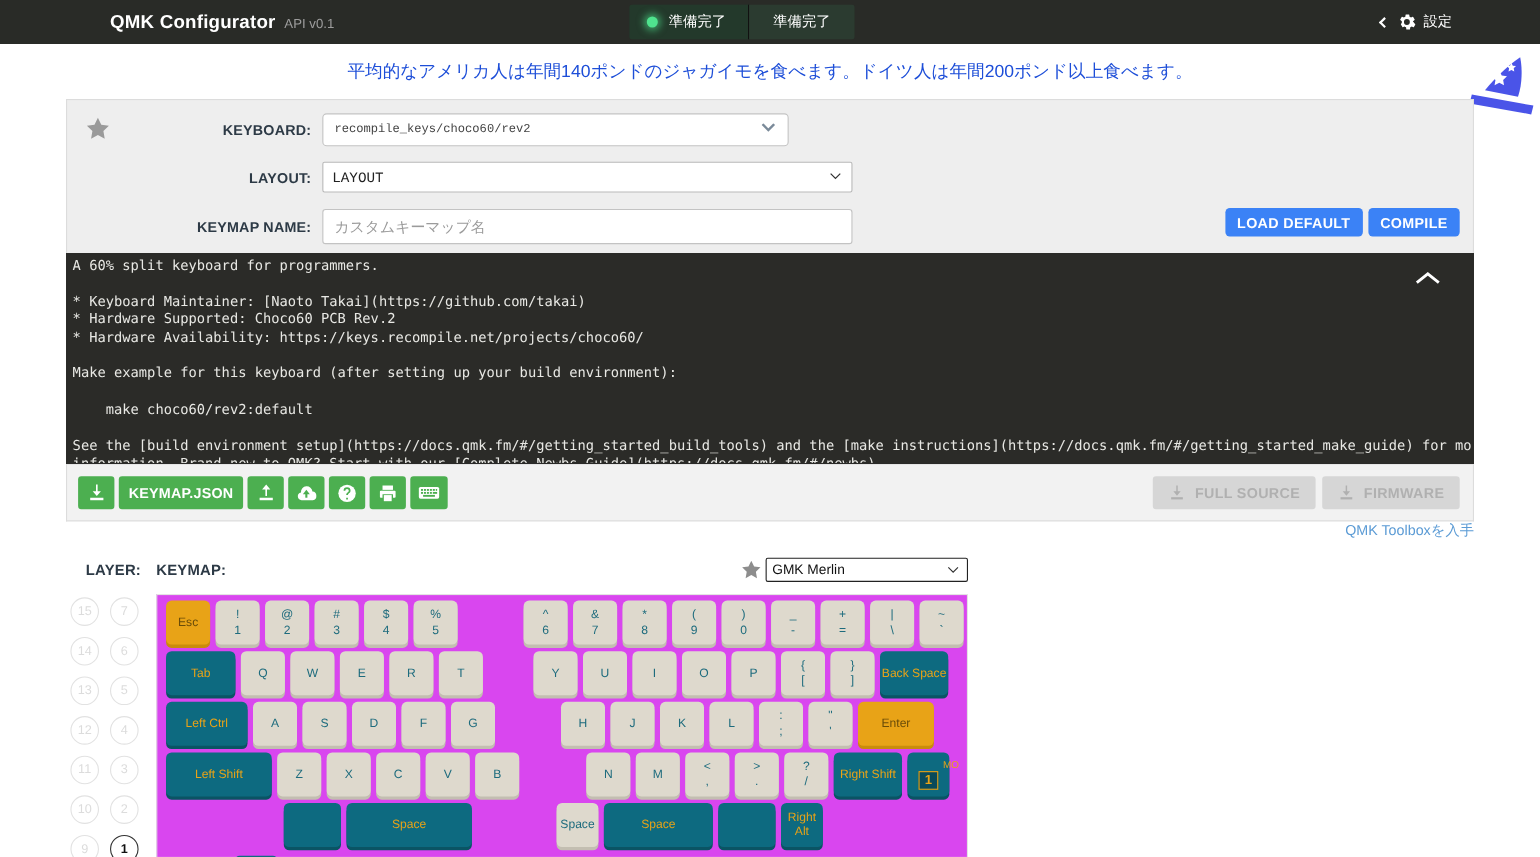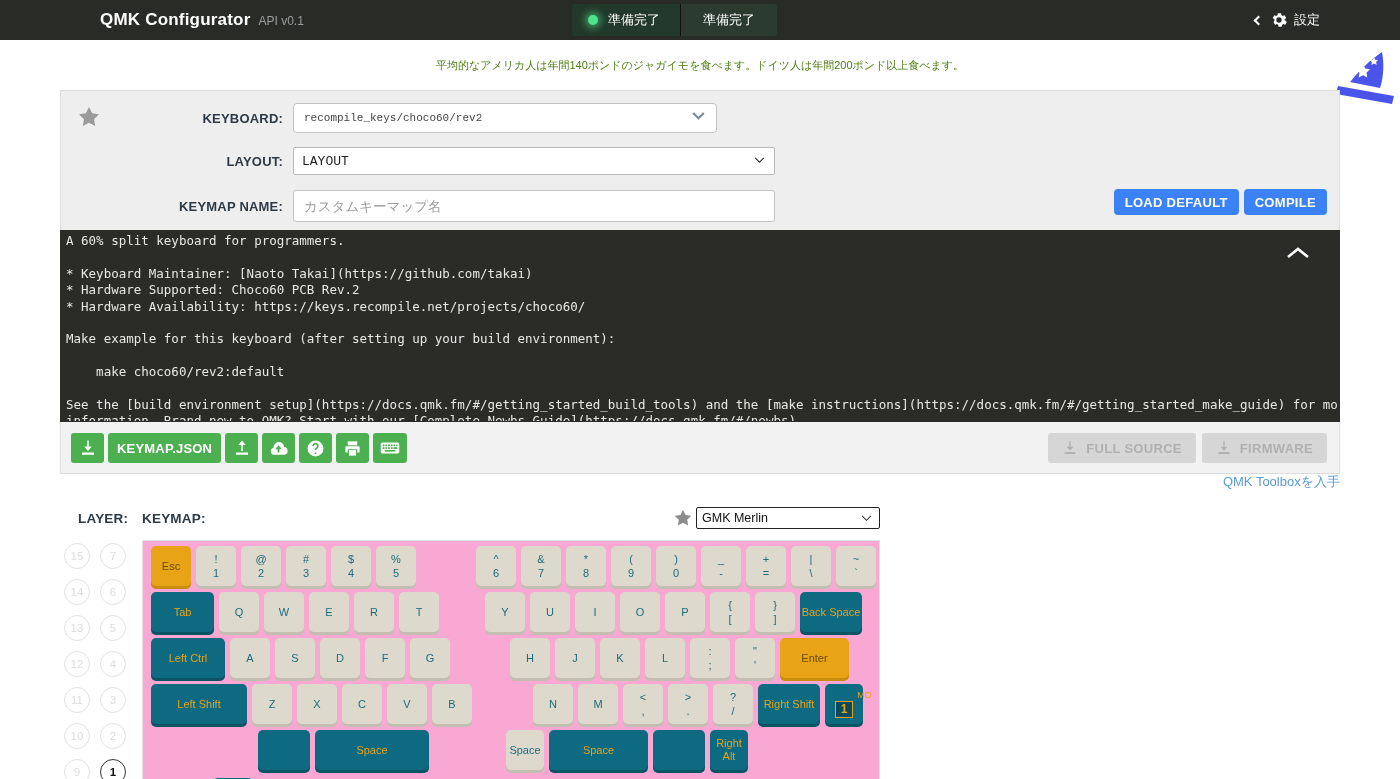--- a/index.html
+++ b/index.html
@@ -45,21 +45,21 @@
   .chev-left {
     display: inline-block; width: 7px; height: 7px;
     border-left: 2px solid #fff; border-bottom: 2px solid #fff;
     transform: rotate(45deg); margin-right: 2px;
   }
   .gear { width: 16px; height: 16px; }
 
   
   .tagline {
     height: 50px; display: flex; align-items: center; justify-content: center;
-    font-size: 11px; color: #4d7c0f; background: #fff;
+    font-size: 16px; color: #1d4ed8; background: #fff;
   }
 
   
   .wizard { position: absolute; right: 0px; top: 48px; width: 70px; height: 58px; }
 
   
   .panel {
     position: absolute; left: 60px; top: 90px; width: 1280px; height: 140px;
     background: #eeeeee; border: 1px solid #dcdcdc; border-bottom: none;
   }
@@ -155,21 +155,21 @@
     width: 26px; height: 26px; border-radius: 50%;
     border: 1px solid #e2e2e2; background: #fff; color: #dcdcdc;
     font-size: 11.5px; display: flex; align-items: center; justify-content: center;
     cursor: pointer; font-family: "Liberation Sans", sans-serif;
   }
   .layer-btn.active { border-color: #333; color: #111; font-weight: bold; }
 
   
   .kbd {
     position: absolute; left: 142px; top: 540px; width: 738px; height: 240px;
-    background: #f9a8d4; border: 1px solid #e3e3e3;
+    background: #d946ef; border: 1px solid #e3e3e3;
   }
   .key {
     position: absolute; border-radius: 5px; cursor: pointer;
     display: flex; align-items: center; justify-content: center;
     font-size: 11px; line-height: 1.15; text-align: center;
     font-family: "Liberation Sans", sans-serif; user-select: none;
   }
   .key.beige { background: #ded9cd; color: #1d6b7d; box-shadow: 0 3px 0 #c3beb1; }
   .key.teal  { background: #0d6a80; color: #e8a317; box-shadow: 0 3px 0 #0a5464; }
   .key.amber { background: #e8a317; color: #6b4d08; box-shadow: 0 3px 0 #c98c0c; }

